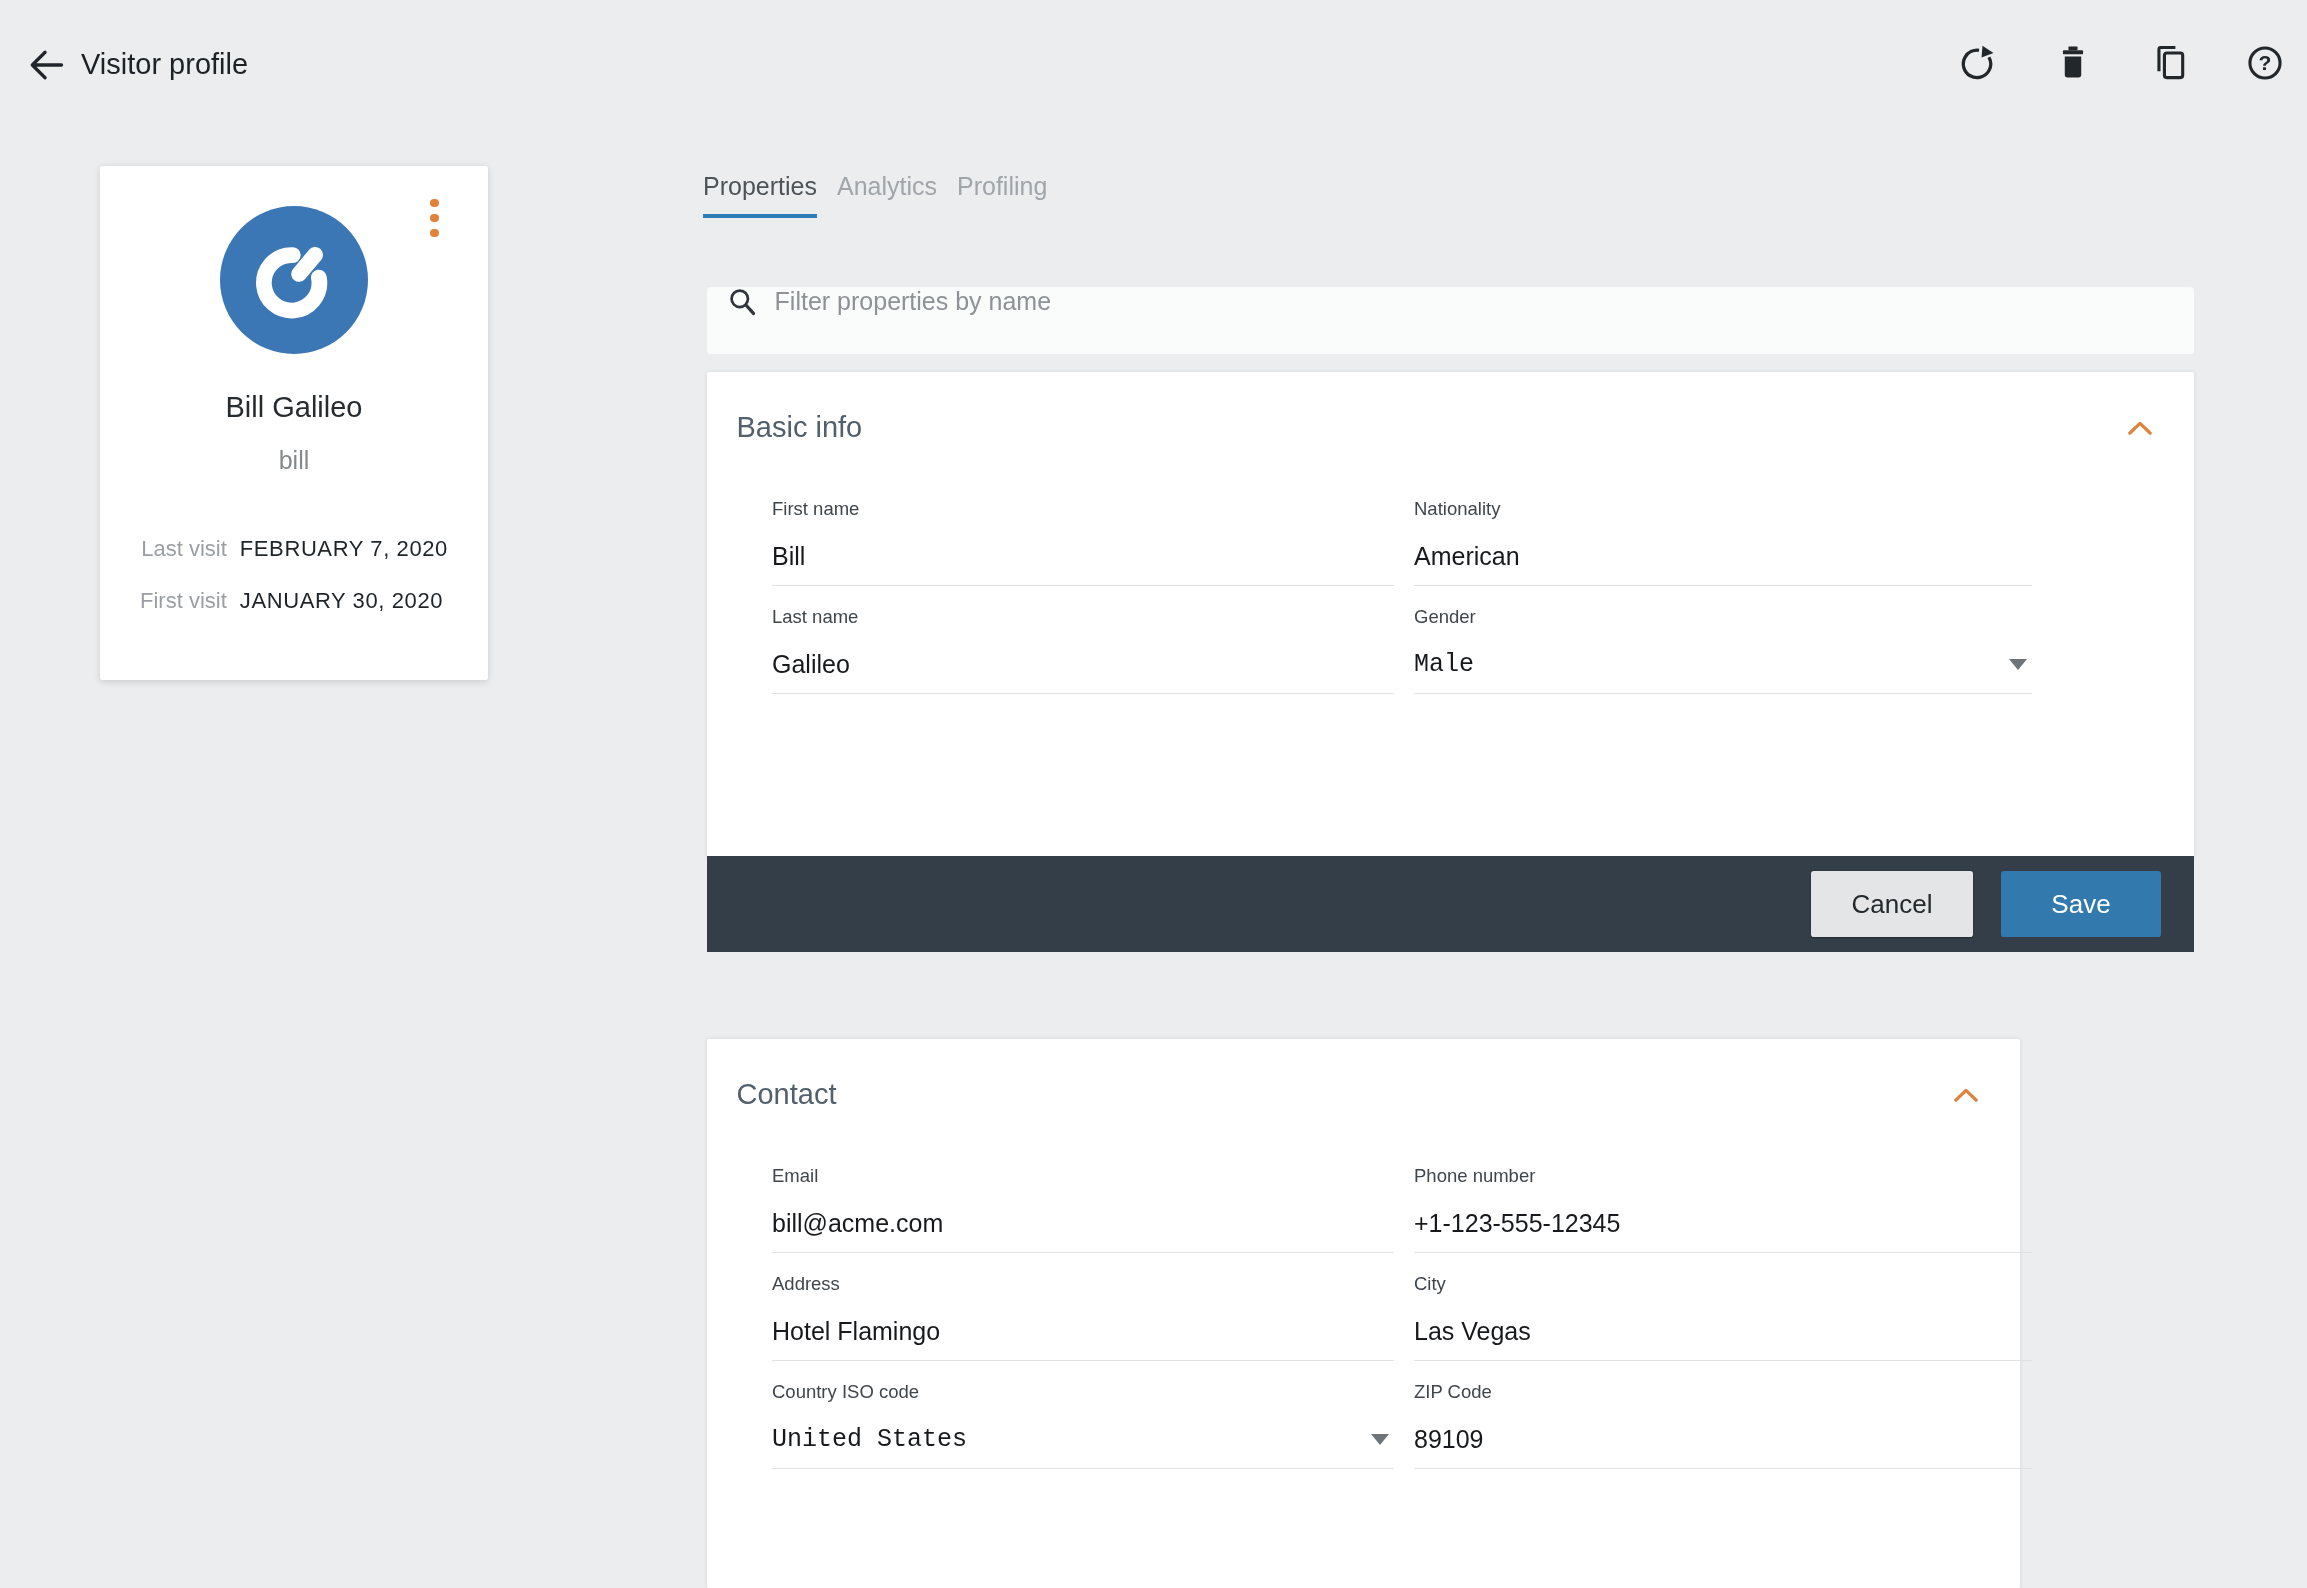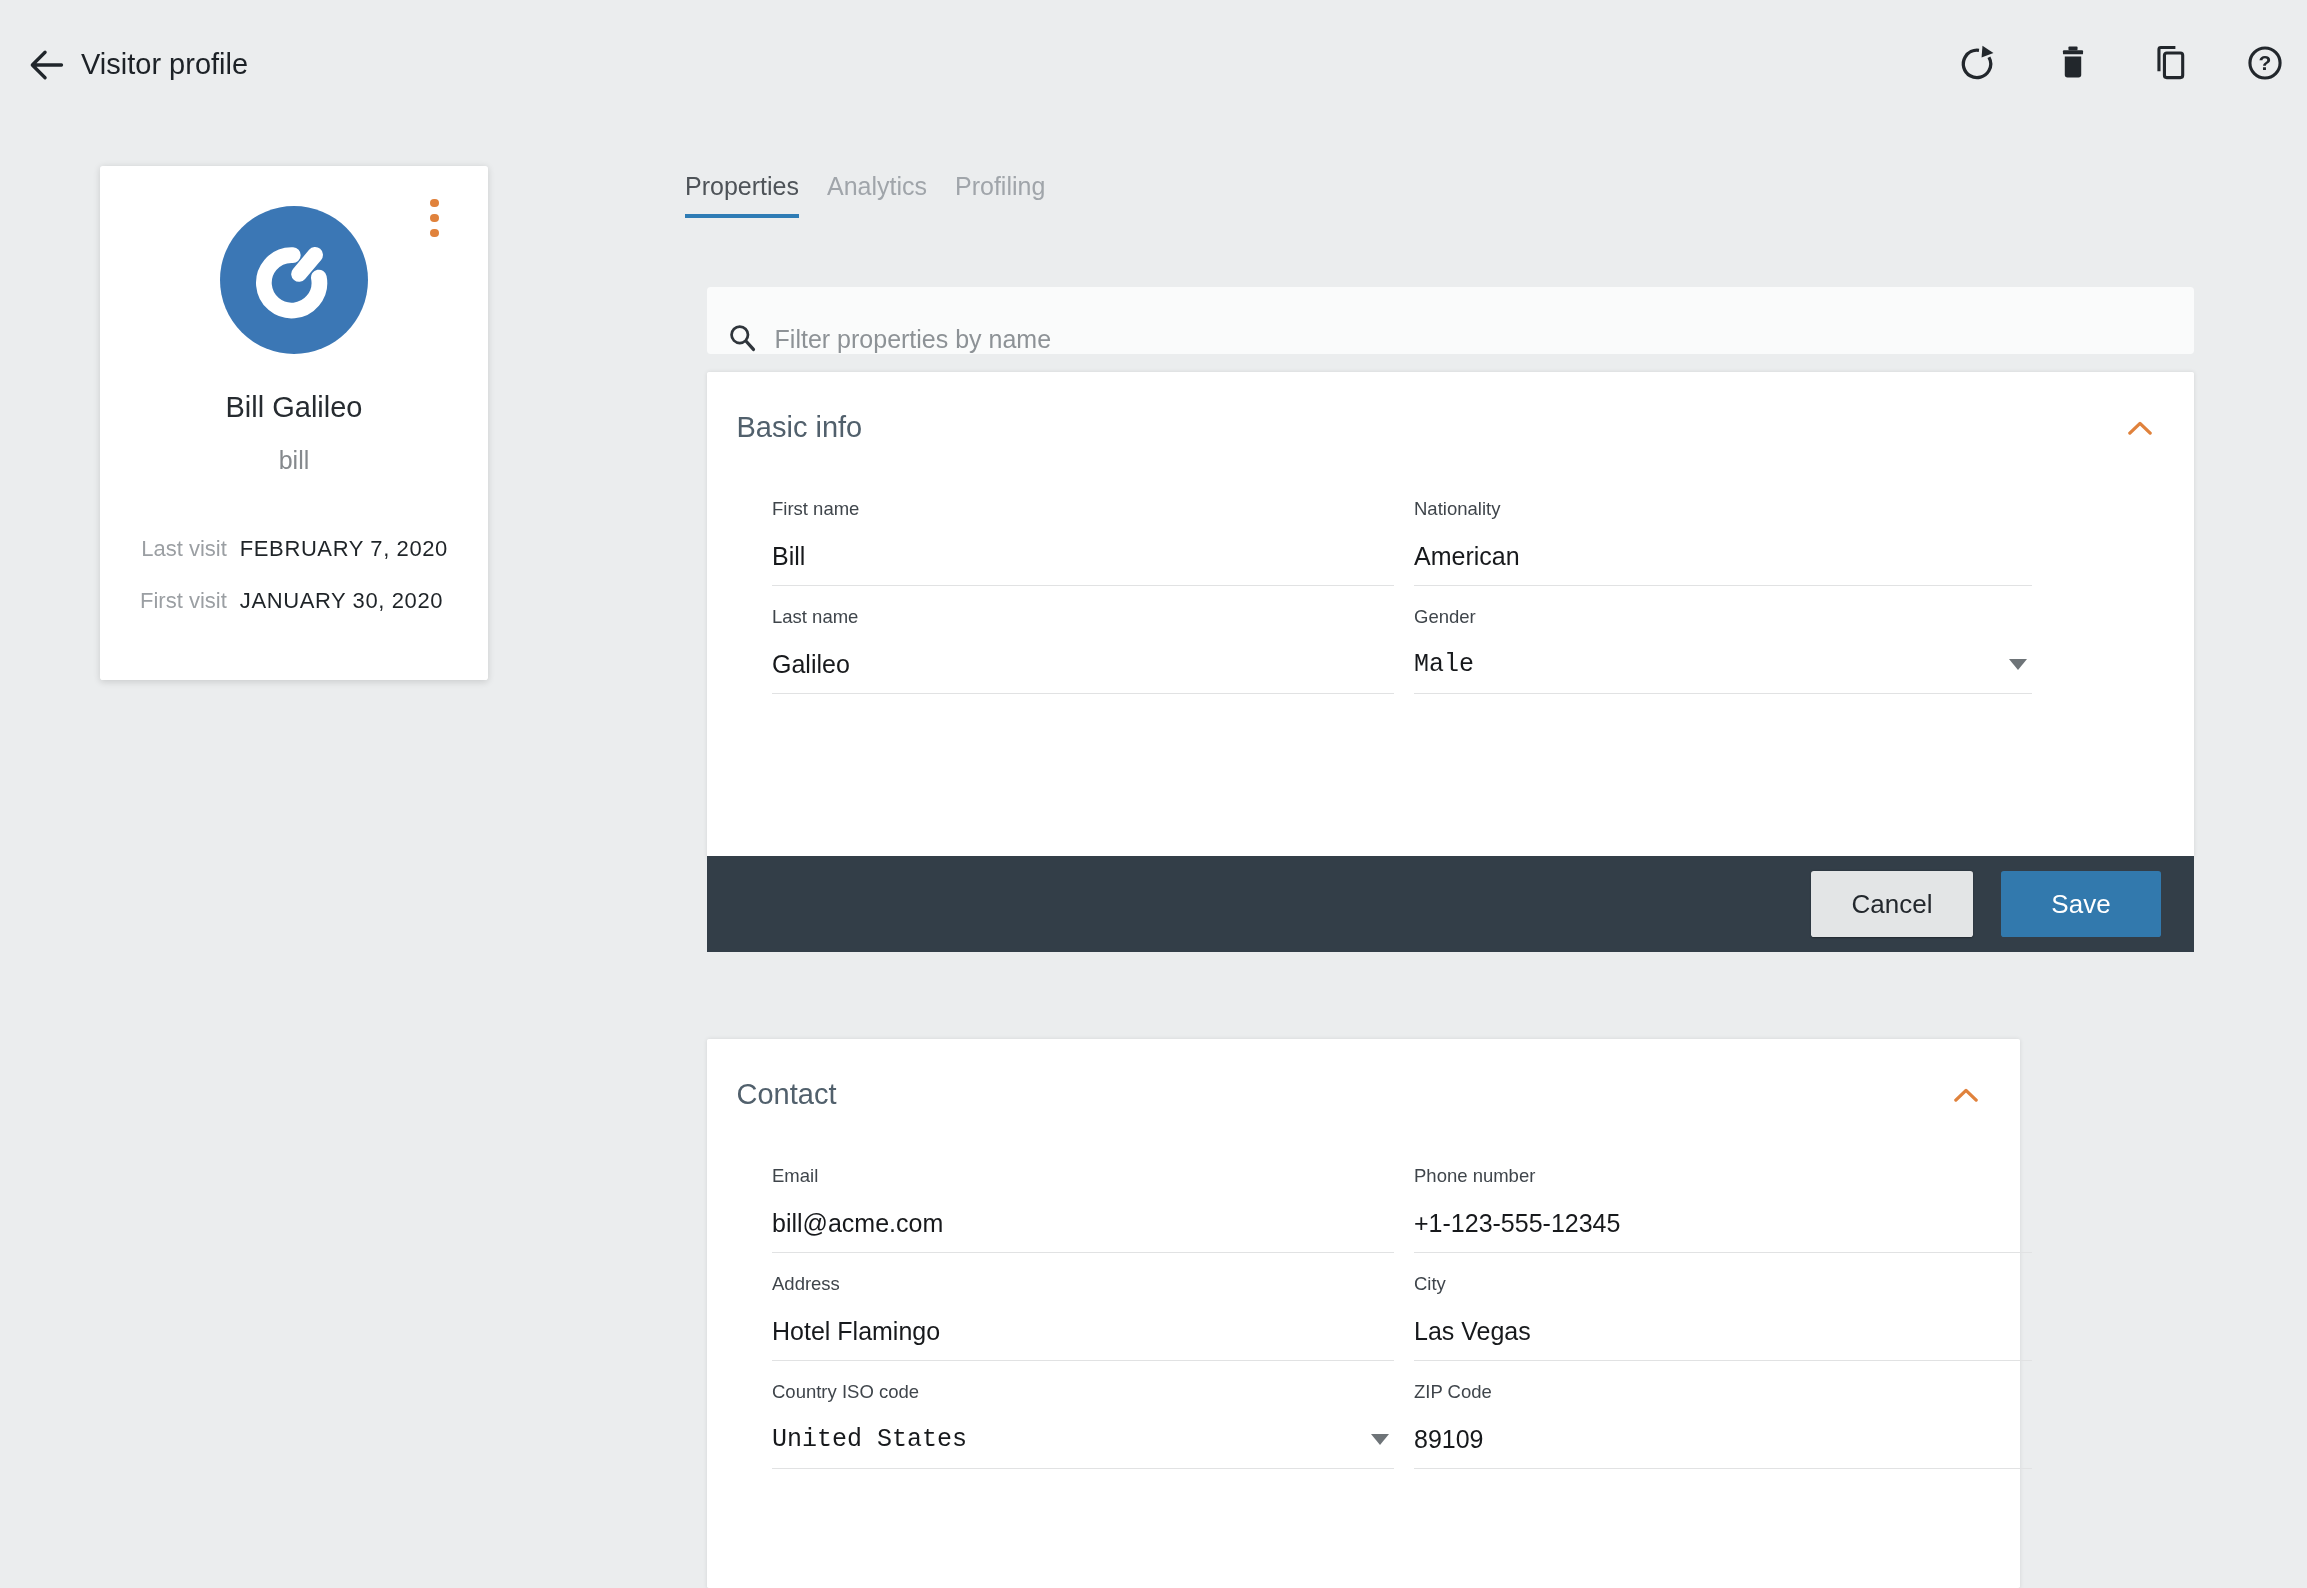--- a/index.html
+++ b/index.html
@@ -31,29 +31,29 @@
              background: #e0823c; margin: 0 auto 6.5px; }
   .avatar-wrap { margin: 40px auto 0; width: 148px; height: 148px; }
   .v-name { text-align: center; margin-top: 37px; font-size: 29px; color: #262b30; }
   .v-id   { text-align: center; margin-top: 22px; font-size: 25px; color: #85898d; }
   .visits { margin-top: 61px; display: grid; grid-template-columns: auto auto;
             column-gap: 13px; row-gap: 26px; justify-content: center; font-size: 22px; }
   .visits .lbl { color: #9b9fa3; text-align: right; }
   .visits .val { color: #1f2428; letter-spacing: 0.6px; }
 
   
-  .tabs { left: 685px; top: 172px; display: flex; gap: 28px; text-align: right; }
+  .tabs { left: 703px; top: 172px; display: flex; gap: 20px; text-align: right; }
   .tab { font-size: 25px; color: #a0a5aa; cursor: pointer; padding-bottom: 13px; }
   .tab.active { color: #4e5358; border-bottom: 4.6px solid #2e7cb5; }
 
   
   .search-bar {
     left: 707px; top: 287px; width: 1487px; height: 67px;
     background: #fafbfb; border-radius: 3.7px;
-    display: flex; align-items: flex-end; padding: 0 22px 0 20px;
+    display: flex; align-items: flex-start; padding: 0 22px 0 20px;
   }
   .search-bar input {
     flex: 1; border: none; outline: none; background: transparent;
     font-size: 25px; color: #17191c; margin-left: 16.6px;
     font-family: "Liberation Sans", sans-serif;
   }
   .search-bar input::placeholder { color: #8d9296; }
 
   
   .section-card { background: #ffffff; border-radius: 1.8px;

